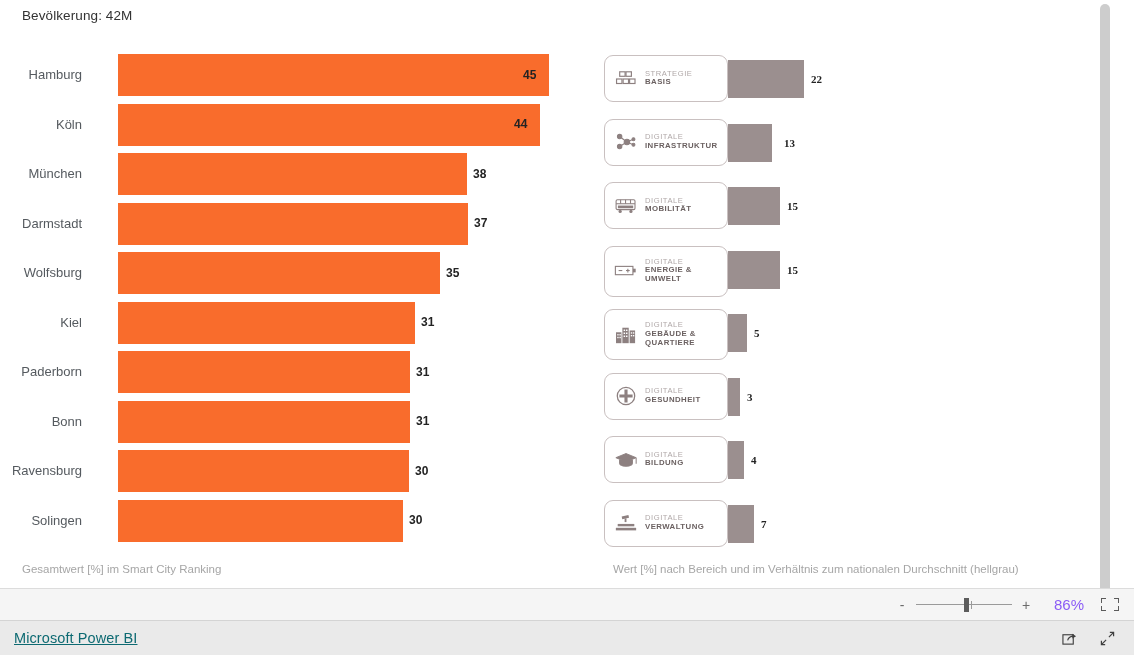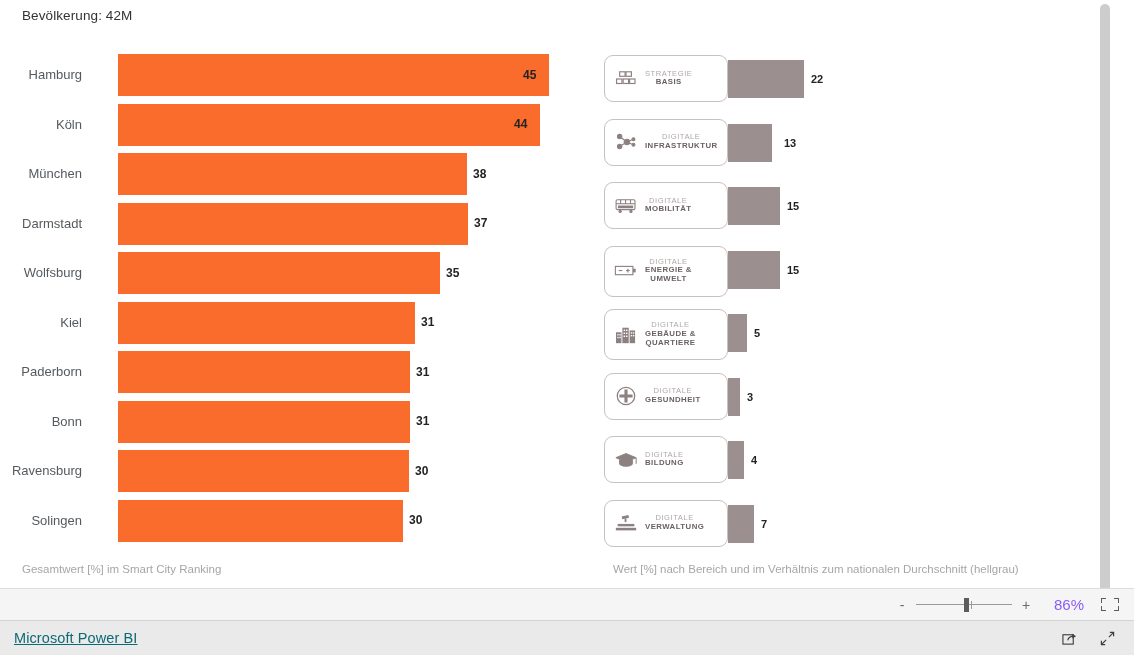--- a/index.html
+++ b/index.html
@@ -99,21 +99,20 @@
     left: 0; top: 0;
     width: 124px;
     height: 47px;
     border: 1px solid #c9c0c0;
     border-radius: 9px;
     background: #ffffff;
     display: flex;
     align-items: center;
     padding-left: 6px;
     z-index: 3;
-    text-align: center;
   }
   .card.tall { height: 51px; }
   .card-icon {
     flex: 0 0 30px;
     width: 30px; height: 30px;
     display: flex;
     align-items: center;
     justify-content: center;
     color: #8d8080;
   }
@@ -145,20 +144,21 @@
   }
   .cat-val {
     position: absolute;
     top: 24px;
     transform: translateY(-50%);
     font-size: 11px;
     font-weight: 700;
     color: #232323;
     white-space: nowrap;
     z-index: 2;
+    font-family: Liberation Serif, serif;
   }
   .caption-right {
     position: absolute;
     left: 613px; top: 563px;
     font-size: 11.5px;
     color: #a6a6a6;
     white-space: nowrap;
   }
 
   

